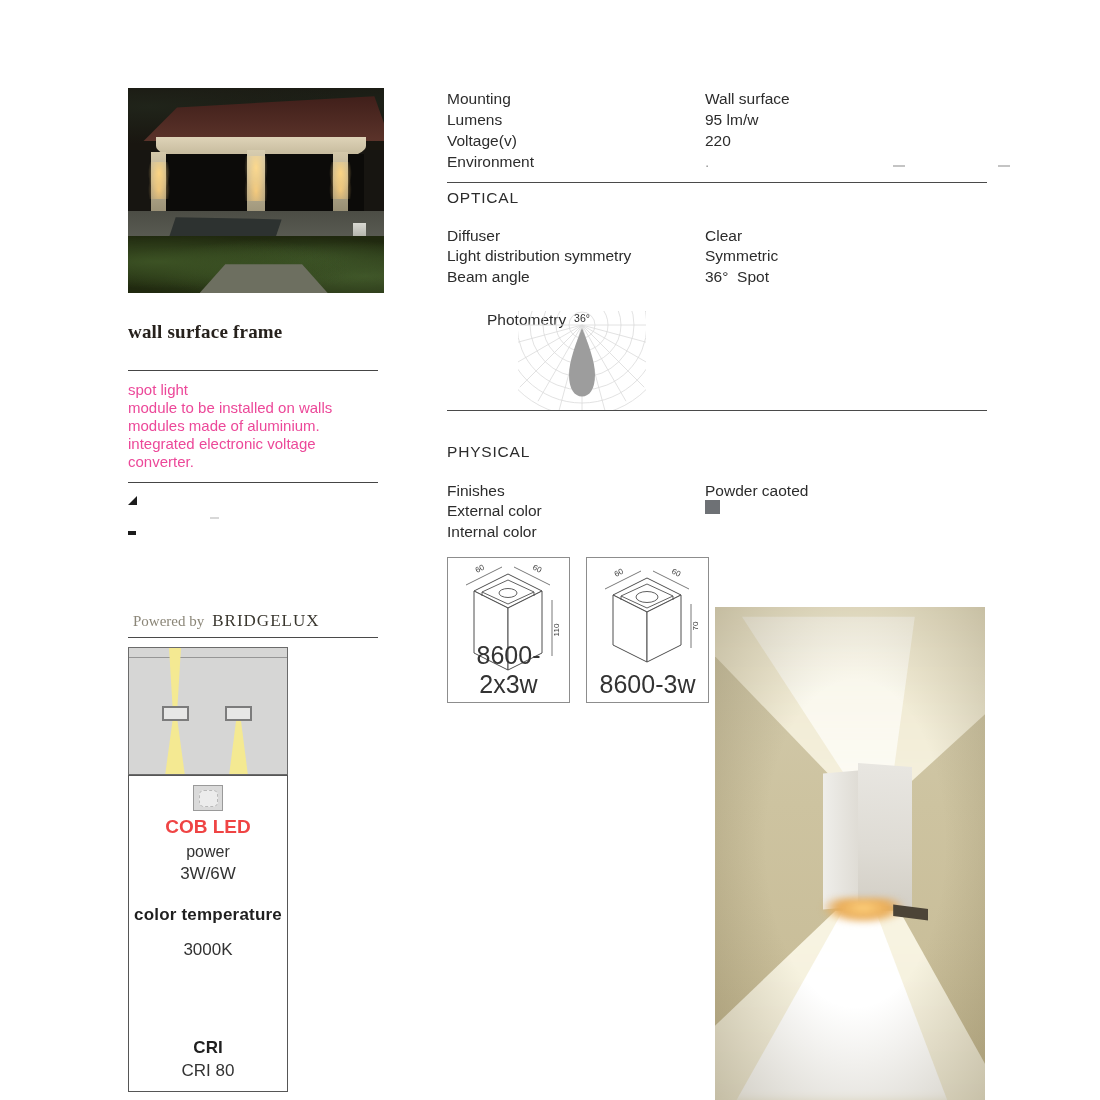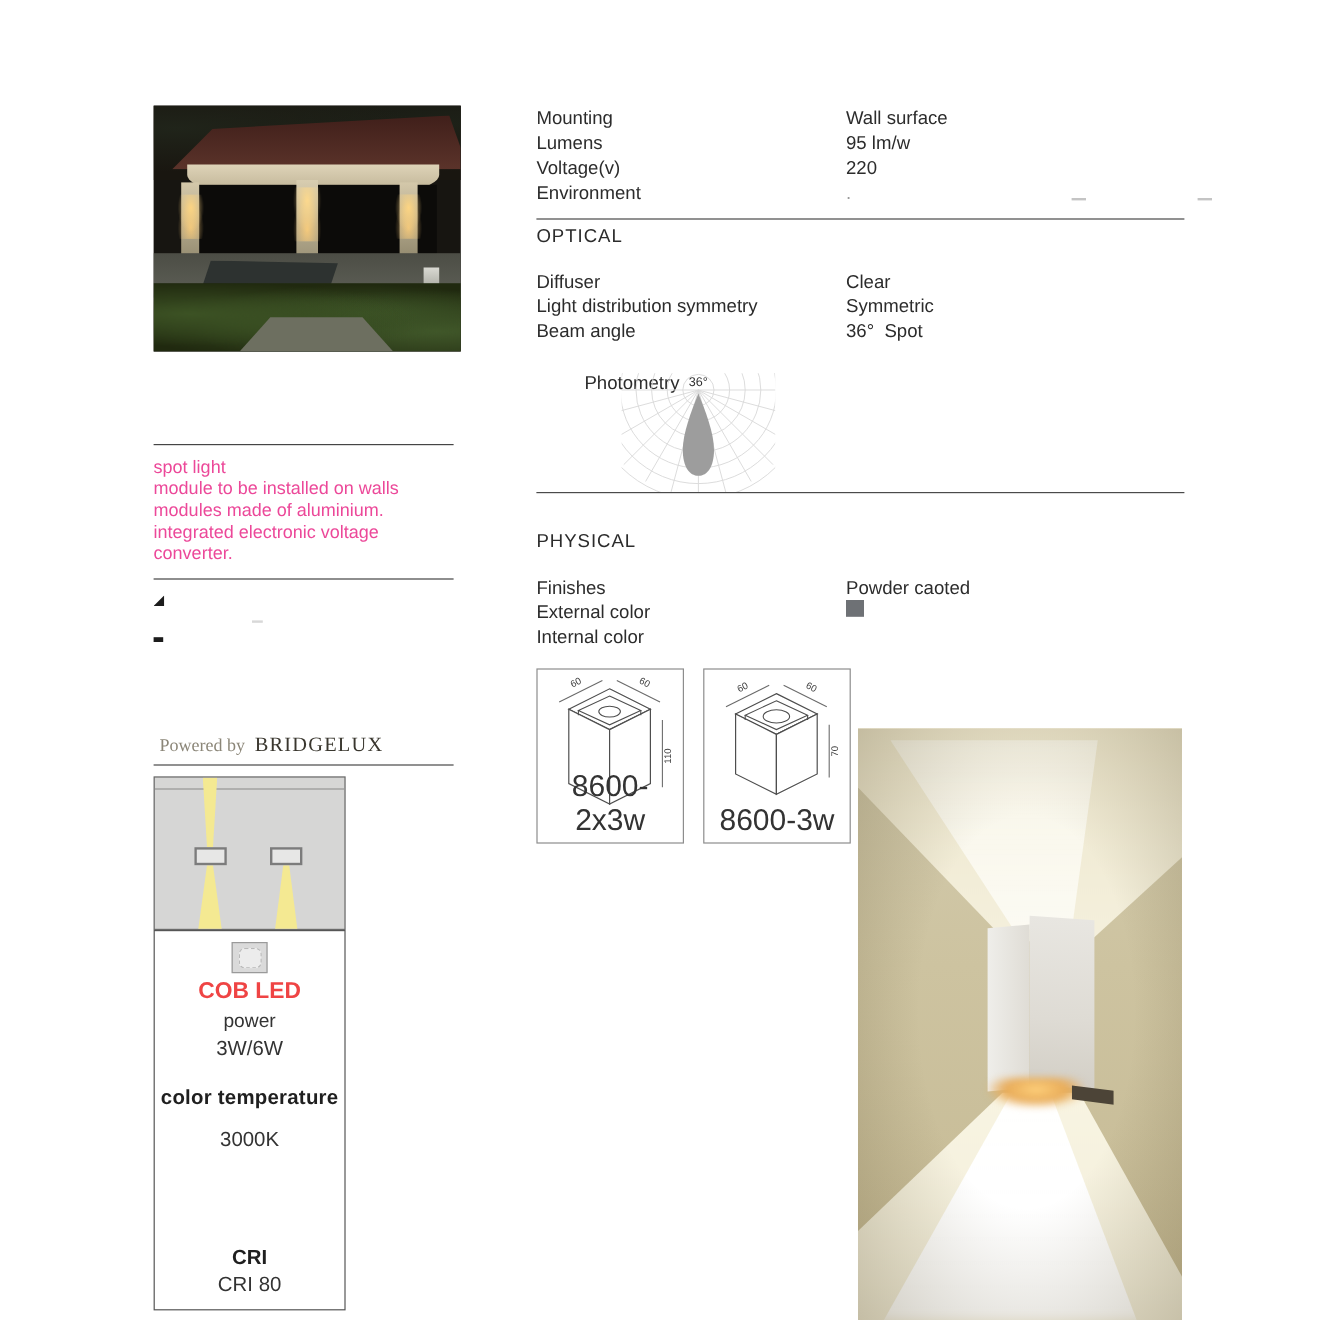--- a/index.html
+++ b/index.html
@@ -107,20 +107,21 @@
   <div class="pb" style="left:0;top:72%;width:100%;height:28%;
     background:radial-gradient(ellipse at 12% 45%,#3c5224 0%,rgba(30,42,18,0) 60%),
                radial-gradient(ellipse at 38% 60%,#35491f 0%,rgba(30,42,18,0) 55%),
                radial-gradient(ellipse at 68% 45%,#3c5326 0%,rgba(30,42,18,0) 55%),
                radial-gradient(ellipse at 92% 70%,#41582a 0%,rgba(30,42,18,0) 60%),#20290f;"></div>
   <div class="pb" style="left:28%;top:86%;width:50%;height:14%;
     background:#6d6f60;clip-path:polygon(20% 0,80% 0,100% 100%,0 100%);"></div>
 </div>
 
 <div class="abs title">
+  <div>wall surface frame</div>
 </div>
 <div class="rule" style="left:128px;top:370px;width:250px;"></div>
 
 <div class="abs desc">
   <div>spot light</div>
   <div>module to be installed on walls</div>
   <div>modules made of aluminium.</div>
   <div>integrated electronic voltage</div>
   <div>converter.</div>
 </div>

